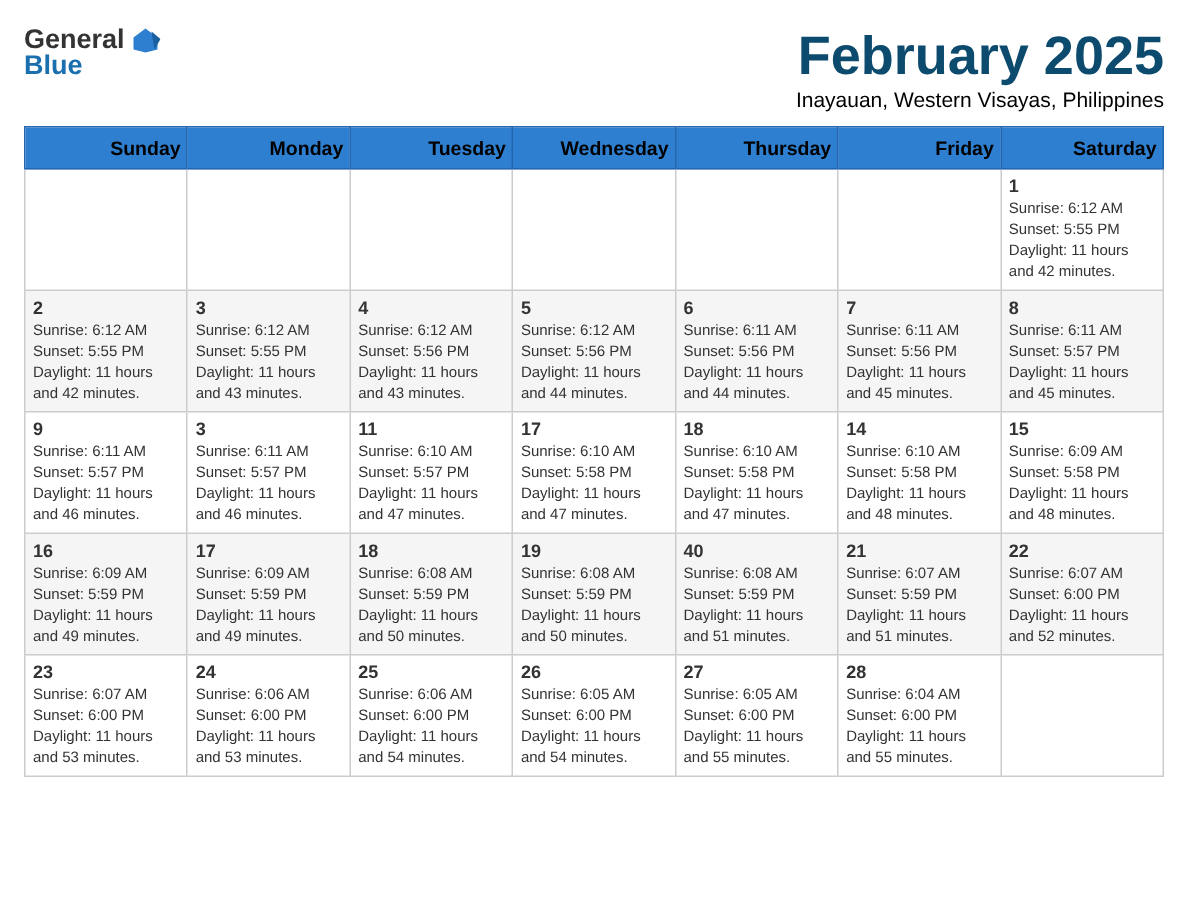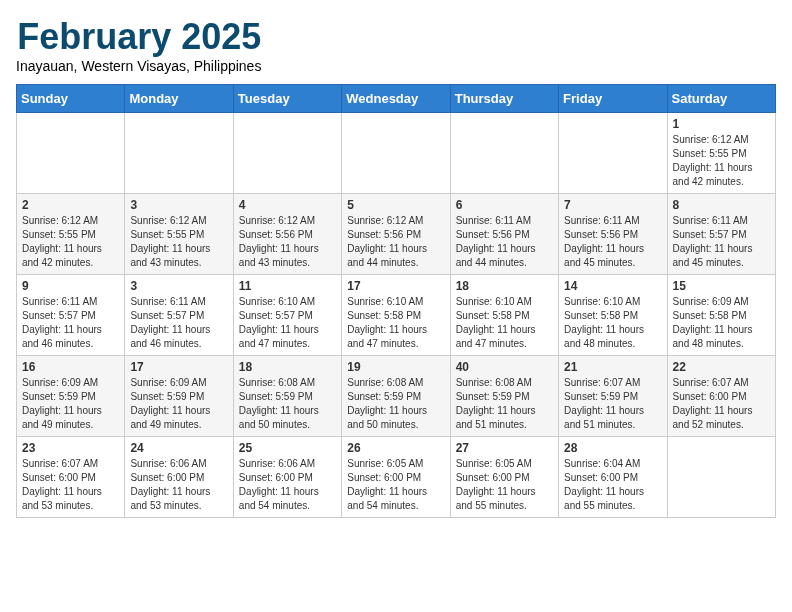--- a/index.html
+++ b/index.html
@@ -53,25 +53,25 @@
       font-size: 14px;
       color: #000000;
     }
     .calendar {
       width: 100%;
       border-collapse: collapse;
       border: 1px solid #ccc;
     }
     .calendar th {
       background-color: #2e7fcf;
-      color: #ffffff;
+      color: #000000;
       font-size: 13px;
       font-weight: bold;
       padding: 6px 4px;
-      text-align: left;
+      text-align: right;
       border: 1px solid #2467b0;
     }
     .calendar td {
       vertical-align: top;
       padding: 4px 5px;
       border: 1px solid #ccc;
       width: 108px;
       min-height: 80px;
       font-size: 10.5px;
       color: #333;
@@ -92,20 +92,30 @@
       line-height: 1.4;
     }
     .empty-cell {
       background: #f9f9f9;
     }
   </style>
 </head>
 <body>
 
 <div class="header">
+  <div class="logo">
+    <div class="logo-text">
+      <span class="logo-general">General</span>
+      <svg class="logo-icon" viewBox="0 0 20 20">
+        <polygon points="10,2 18,8 18,16 10,18 2,16 2,8" fill="#2e7fcf"></polygon>
+        <polygon points="14,4 20,9 16,16" fill="#1a5fa0"></polygon>
+      </svg>
+    </div>
+    <span class="logo-blue" style="margin-top:-4px;">Blue</span>
+  </div>
   <div class="title-section">
     <div class="month-year">February 2025</div>
     <div class="location">Inayauan, Western Visayas, Philippines</div>
   </div>
 </div>
 
 <table class="calendar">
   <thead>
     <tr>
     <th>Sunday</th>

